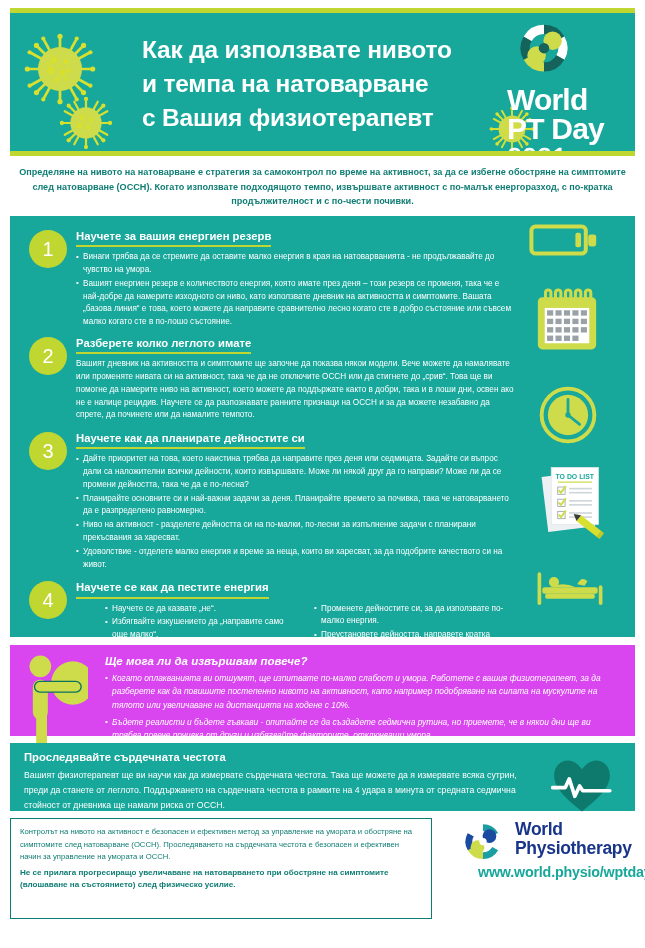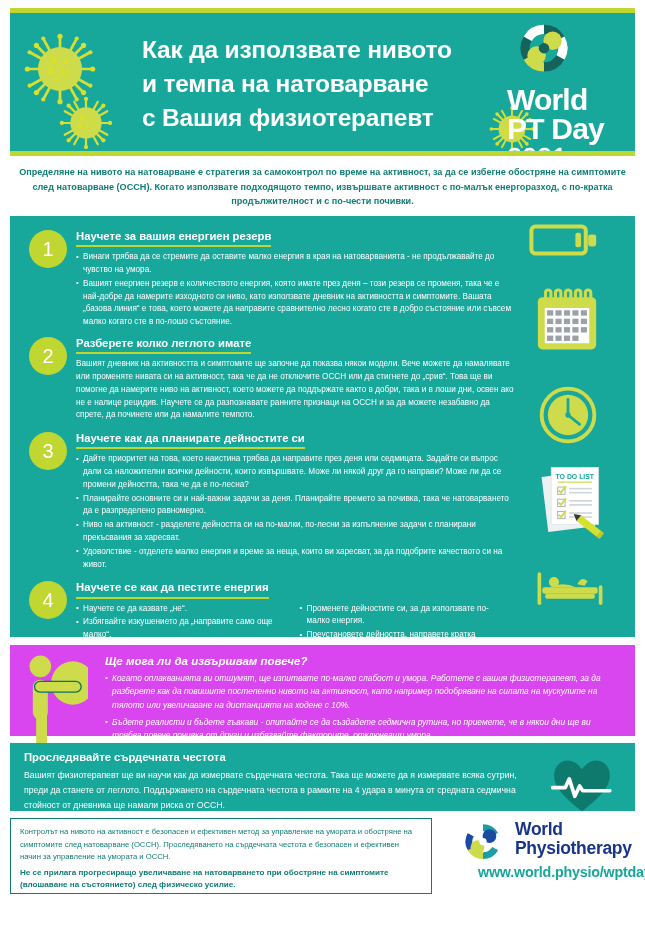--- a/index.html
+++ b/index.html
@@ -113,21 +113,21 @@
     margin-bottom: 1px;
   }
   ul.bul li:before {
     content: "•";
     position: absolute; left: 0; top: -0.5px;
     color: #ffffff; font-size: 8px;
   }
   ul.bul li.nobul { padding-left: 0; }
   ul.bul li.nobul:before { content: ""; }
 
-  .two-col { display: flex; gap: 18px; }
+  .two-col { display: flex; gap: 18px; margin-left: 29px; }
   .two-col .col { flex: 1; }
 
   
   .pico { position: absolute; right: 0; }
 
   
   .dark {
     position: relative;
     margin: 8px 10px 0 10px;
     background: #d946ef;
@@ -159,21 +159,21 @@
   .heart-icon { position: absolute; right: 22px; top: 14px; }
 
   
   .footer {
     position: relative;
     margin: 7px 10px 0 10px;
     height: 90px;
   }
   .disclaimer {
     position: absolute; left: 0; top: 0;
-    width: 422px; height: 76px;
+    width: 422px; height: 101px;
     border: 1.4px solid #0f7d74;
     padding: 7px 9px;
     color: #0f7d74;
     font-size: 7.7px;
     line-height: 1.62;
   }
   .disclaimer .b { font-weight: bold; font-size: 8.1px; display:block; margin-top: 3px; line-height: 1.58;}
   .wp-logo { position: absolute; left: 450px; top: 3px; }
   .wp-name {
     position: absolute; left: 505px; top: 2px;

